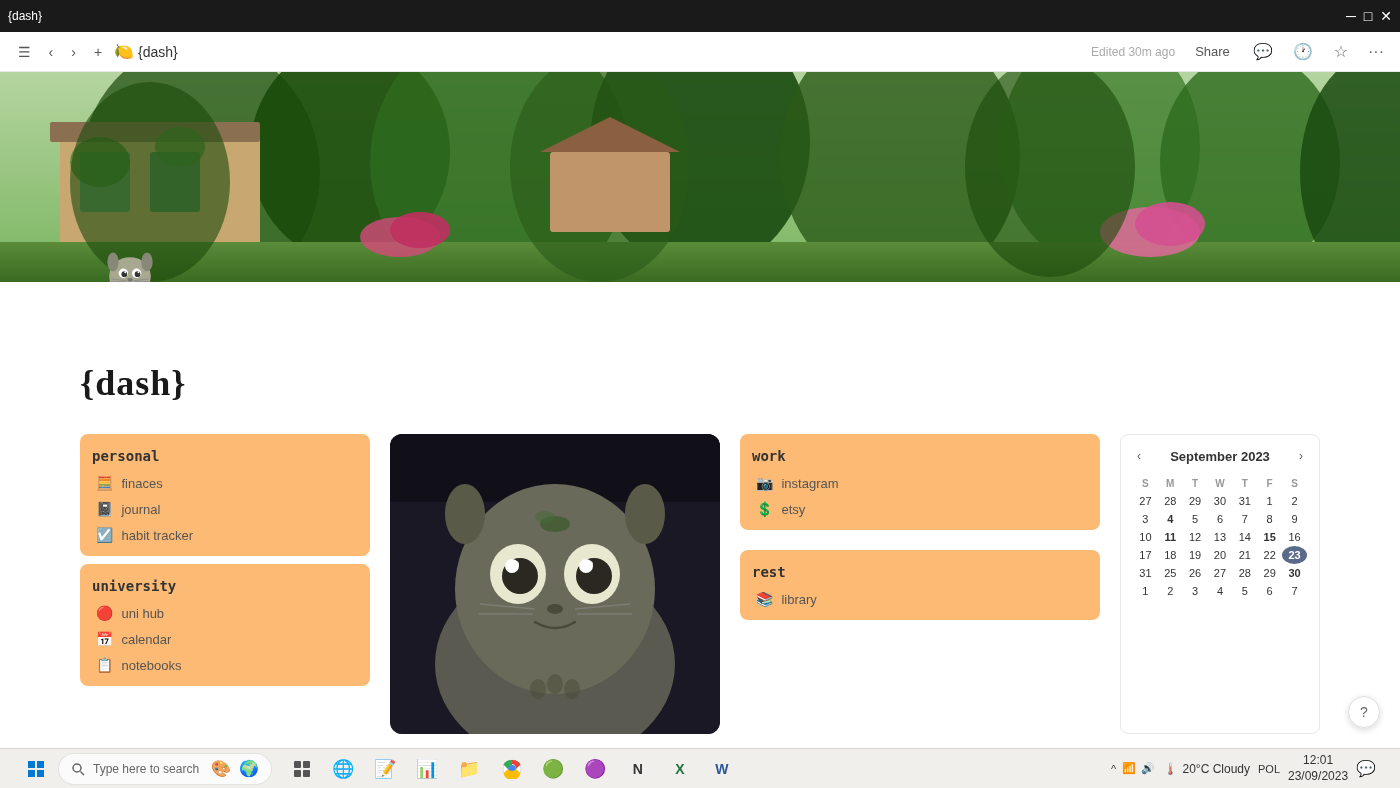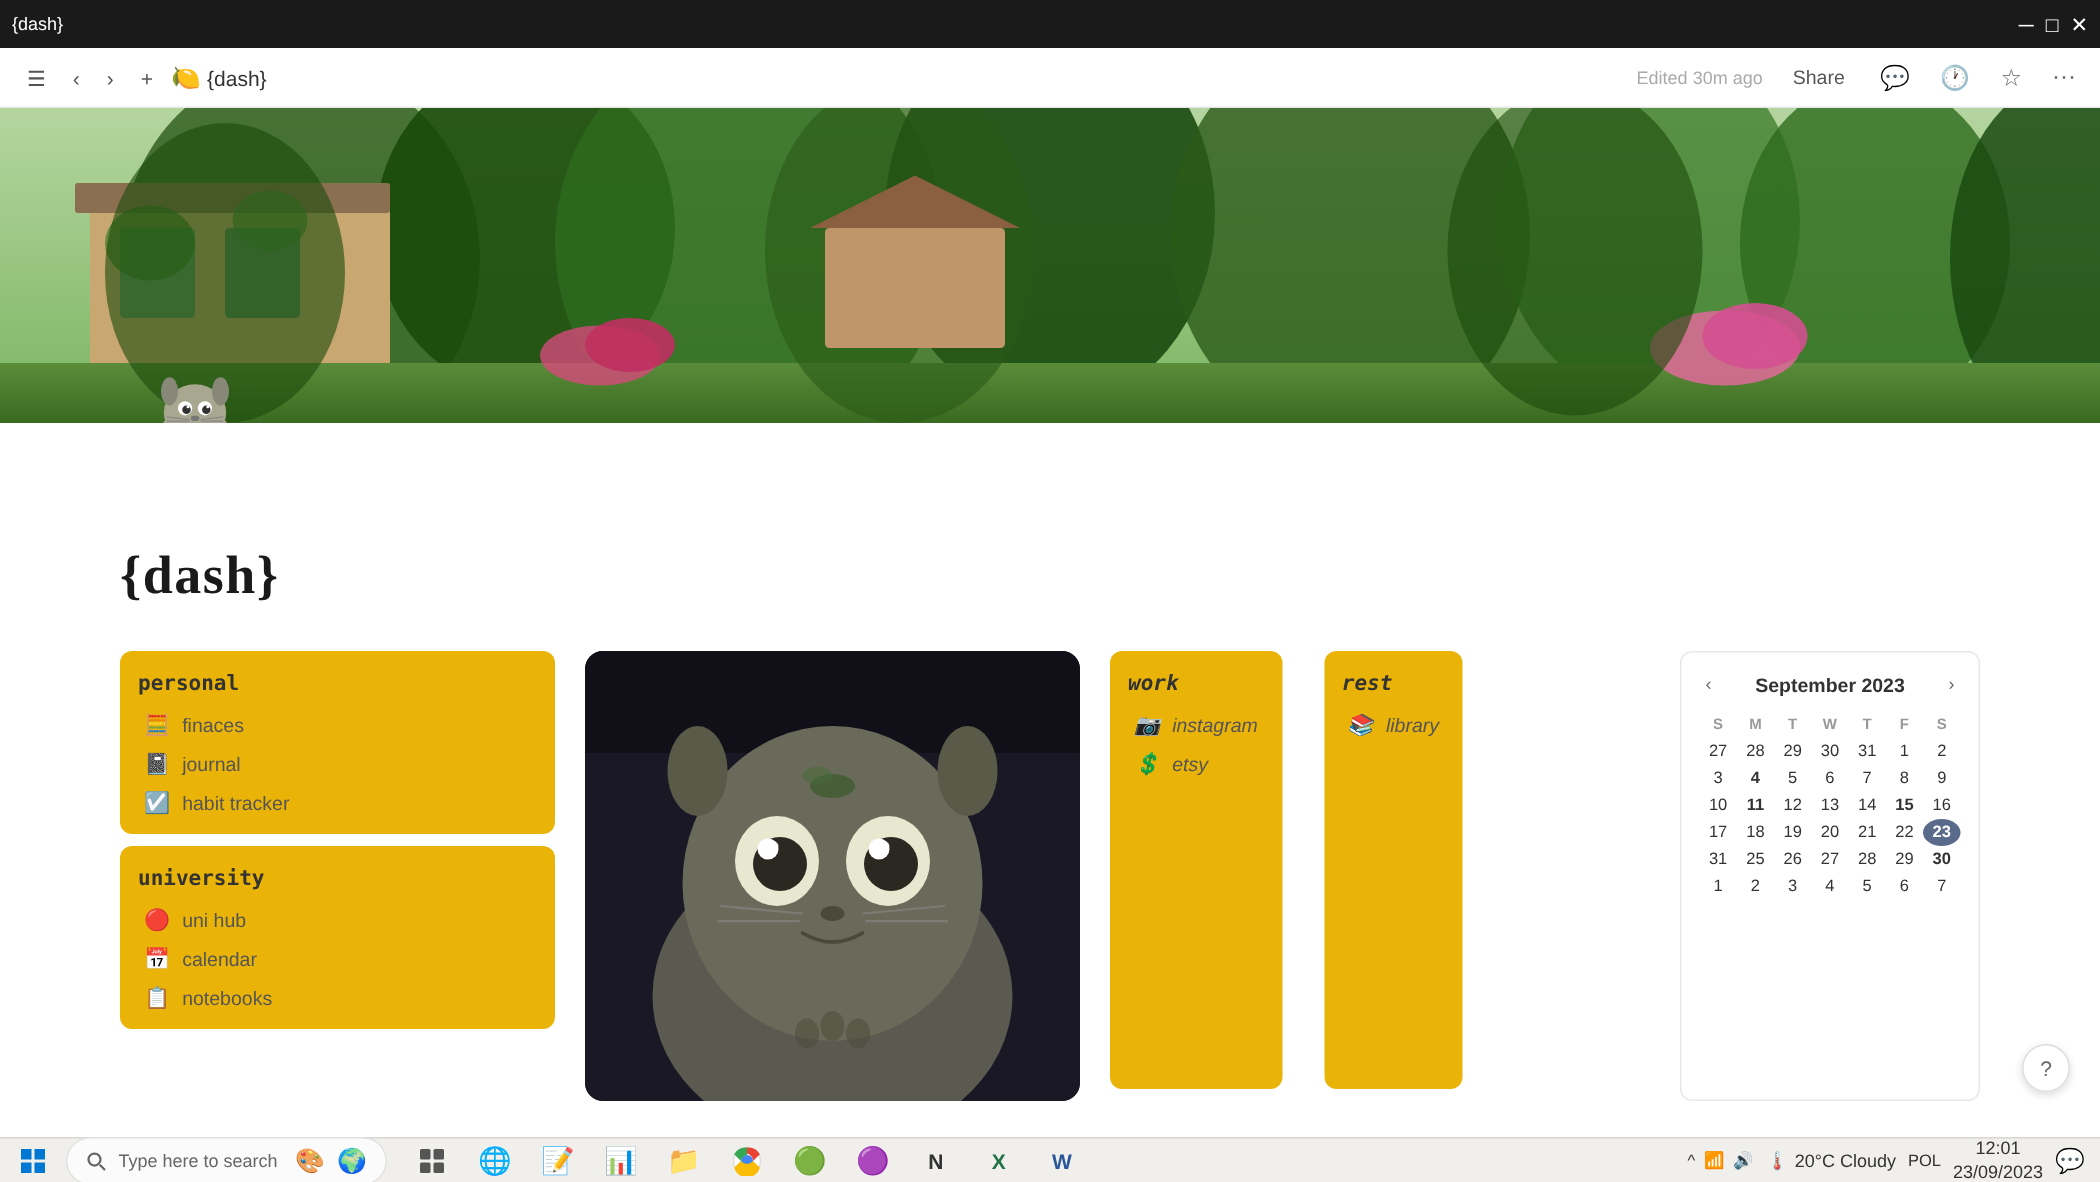--- a/index.html
+++ b/index.html
@@ -72,21 +72,21 @@
 
     
     .content-grid {
       display: grid;
       grid-template-columns: 290px 330px 1fr 200px;
       gap: 20px;
     }
 
     
     .section-card {
-      background: #eab308;
+      background: #fdba74;
       border-radius: 8px;
       padding: 8px 12px;
       margin-bottom: 8px;
     }
     .section-title {
       font-size: 14px;
       font-weight: 700;
       color: #333;
       padding: 6px 0;
       font-family: monospace;
@@ -109,21 +109,21 @@
       height: 300px;
       border-radius: 12px;
       overflow: hidden;
       background: #2a2a2a;
       display: flex;
       align-items: center;
       justify-content: center;
     }
 
     
-    .right-sections { display: flex; gap: 28px; font-style: italic; }
+    .right-sections { display: flex; flex-direction: column; gap: 12px; }
 
     
     .calendar-section {
       background: #fff;
       border: 1px solid #e8e8e8;
       border-radius: 8px;
       padding: 12px;
       width: 200px;
     }
     .calendar-header {
@@ -140,26 +140,26 @@
     .cal-today { background: #5a6a8a; color: #fff !important; border-radius: 50%; font-weight: bold; margin-top: 20px; }
     .cal-bold { font-weight: 700; color: #1a1a1a; }
     .cal-prev-month { color: #ccc; }
 
     
     .taskbar {
       position: fixed;
       bottom: 0;
       left: 0;
       width: 1400px;
-      height: 30px;
+      height: 40px;
       background: rgba(240, 238, 235, 0.95);
       backdrop-filter: blur(10px);
       display: flex;
       align-items: center;
-      padding: 0 2px;
+      padding: 0 16px;
       gap: 2px;
       border-top: 1px solid rgba(0,0,0,0.1);
     }
     .taskbar-start { width: 40px; height: 32px; display: flex; align-items: center; justify-content: center; border-radius: 4px; cursor: pointer; }
     .taskbar-search {
       height: 32px;
       background: rgba(255,255,255,0.8);
       border-radius: 16px;
       display: flex;
       align-items: center;

